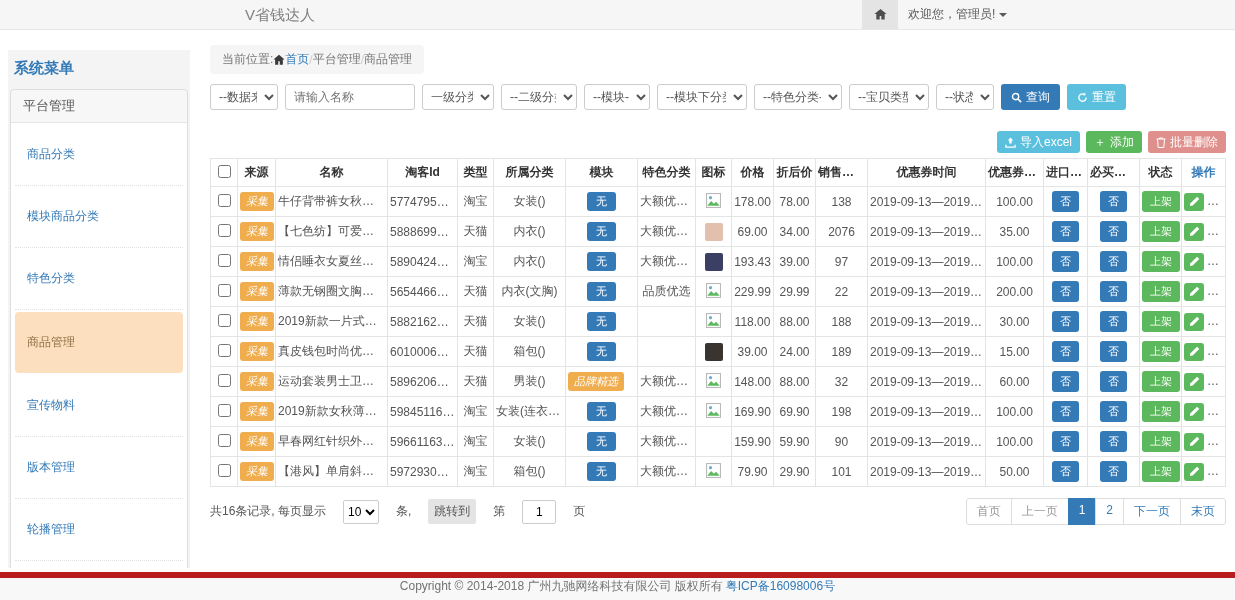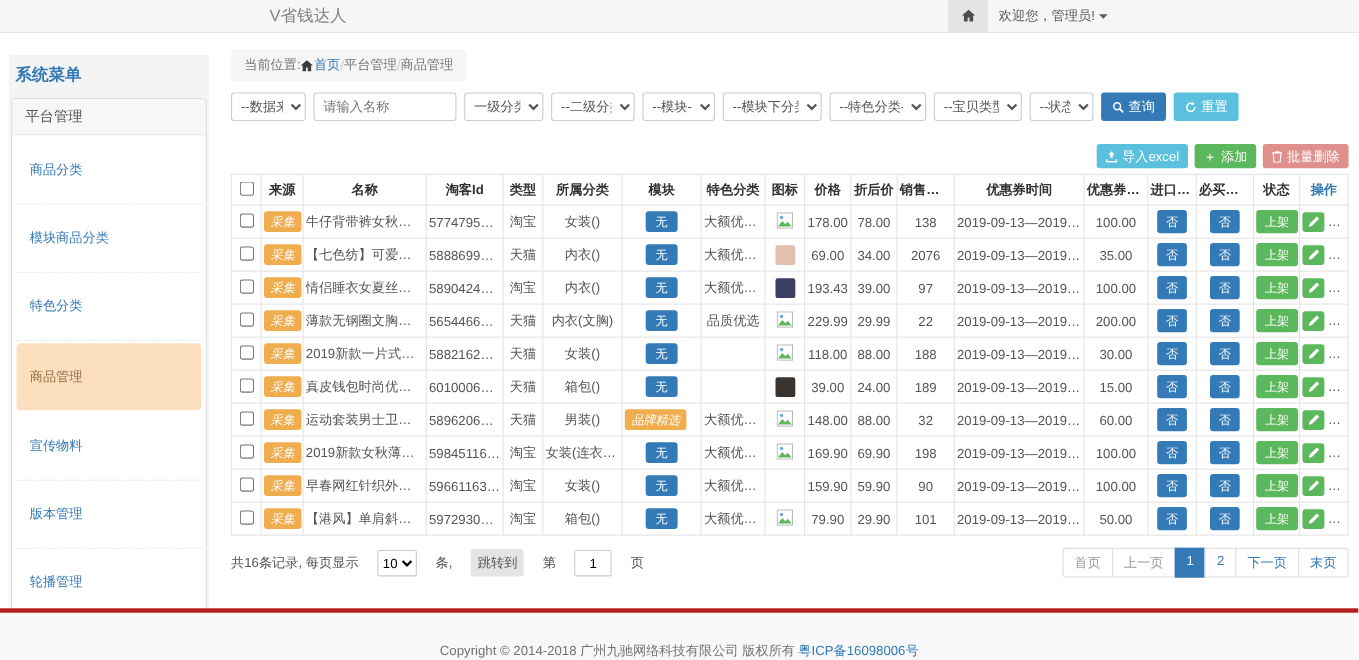--- a/index.html
+++ b/index.html
@@ -64,21 +64,21 @@
   .page-info select { height:24px; border:1px solid #ccc; border-radius:2px; background:#fff; font-size:12px; font-family:inherit; }
   .jump-label { background:#e4e4e4; color:#555; padding:4px 6px; border-radius:2px; cursor:pointer; }
   .jump-input { width:34px; height:24px; border:1px solid #ccc; border-radius:2px; text-align:center; font-size:12px; font-family:inherit; }
   .pagination { display:flex; }
   .page-btn { border:1px solid #ddd; background:#fff; color:var(--primary,#337ab7); padding:4px 10px; margin-left:-1px; cursor:pointer; }
   .page-btn:first-child { border-radius:3px 0 0 3px; margin-left:0; }
   .page-btn:last-child { border-radius:0 3px 3px 0; }
   .page-btn.disabled { color:#999; cursor:default; }
   .page-btn.active { background:var(--primary,#337ab7); border-color:var(--primary,#337ab7); color:#fff; }
 
-  .footer { position:absolute; left:0; right:0; bottom:0; height:47px; background:#f8f8f8; border-top:4px solid #b91c1c; display:flex; align-items:flex-end; justify-content:center; gap:3px; color:#737373; }
+  .footer { position:absolute; left:0; right:0; bottom:0; height:28px; background:#f8f8f8; border-top:6px solid #b91c1c; display:flex; align-items:flex-start; justify-content:center; gap:3px; color:#737373; }
   .footer .icp { color:var(--primary,#337ab7); cursor:pointer; }
   svg { display:block; }
 </style>
 </head>
 <body>
 
 <header class="topbar">
   <div class="brand">V省钱达人</div>
   <div class="home-box">
     <span>

